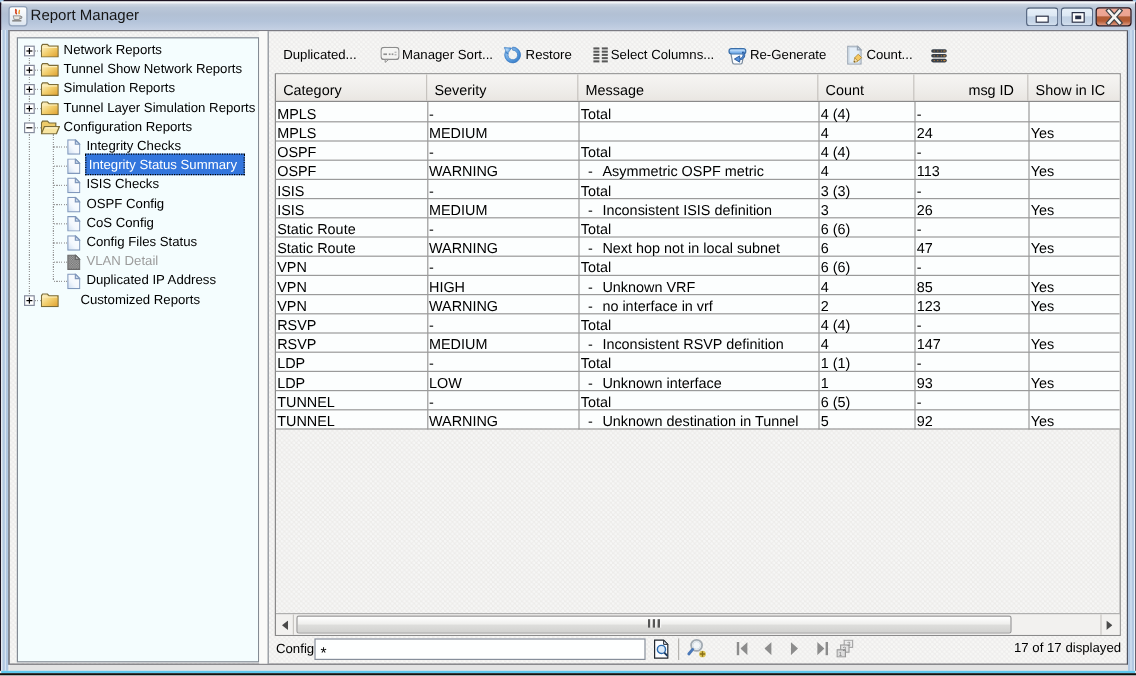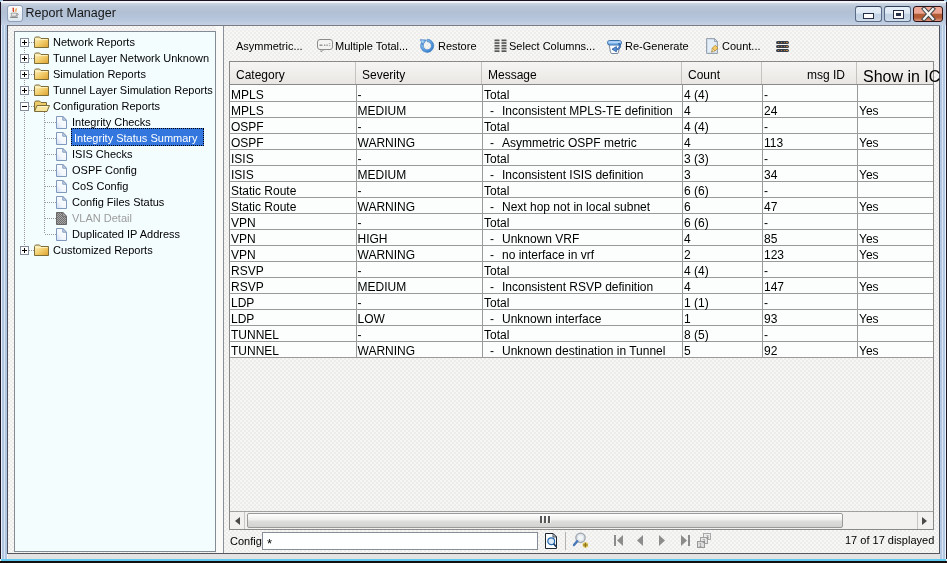--- a/index.html
+++ b/index.html
@@ -97,21 +97,21 @@
 <defs>
         <linearGradient id="fg58" x1="0" y1="0" x2="1" y2="1">
 <stop offset="0" stop-color="#fdf6d6"></stop>
           <stop offset="0.5" stop-color="#f2cf6e"></stop>
           <stop offset="1" stop-color="#dfa02e"></stop>
         </linearGradient>
       </defs>
 <path d="M0.5 11.5 L0.5 2.5 L1.5 1 L5.5 1 L7 2.5 L14.5 2.5 L14.5 11.5 Z" fill="url(#fg58)" stroke="#7b6c38" stroke-width="1"></path>
 <path d="M1.5 3.5 L13.5 3.5" stroke="#fdf0bc" stroke-width="1" fill="none"></path>
     </svg>
-  <div class="tlabel" style="left:53px;top:53px;">Tunnel Layer Network Unknown</div>
+  <div class="tlabel" style="left:53px;top:53px;">Tunnel Show Network Reports</div>
   <div class="expbox" style="left:20px;top:70px;">
       <i></i>
       <b></b>
     </div>
   <div class="abs hdots" style="left:29px;top:74px;width:5px;"></div>
   <svg class="abs" style="left:34px;top:68px" width="15" height="12" viewBox="0 0 15 12">
 <defs>
         <linearGradient id="fg74" x1="0" y1="0" x2="1" y2="1">
 <stop offset="0" stop-color="#fdf6d6"></stop>
           <stop offset="0.5" stop-color="#f2cf6e"></stop>
@@ -263,34 +263,34 @@
 <defs>
         <linearGradient id="fg250" x1="0" y1="0" x2="1" y2="1">
 <stop offset="0" stop-color="#fdf6d6"></stop>
           <stop offset="0.5" stop-color="#f2cf6e"></stop>
           <stop offset="1" stop-color="#dfa02e"></stop>
         </linearGradient>
       </defs>
 <path d="M0.5 11.5 L0.5 2.5 L1.5 1 L5.5 1 L7 2.5 L14.5 2.5 L14.5 11.5 Z" fill="url(#fg250)" stroke="#7b6c38" stroke-width="1"></path>
 <path d="M1.5 3.5 L13.5 3.5" stroke="#fdf0bc" stroke-width="1" fill="none"></path>
     </svg>
-  <div class="tlabel" style="left:53px;top:245px;">Customized Reports</div>
+  <div class="tlabel" style="left:67px;top:245px;">Customized Reports</div>
 
   <div id="toolbar"></div>
-  <div class="abs txt" style="left:236px;top:41px;font-size:11px;color:#000;">Asymmetric...</div>
+  <div class="abs txt" style="left:236px;top:41px;font-size:11px;color:#000;">Duplicated...</div>
   <svg class="abs" style="left:317px;top:39px" width="16" height="14" viewBox="0 0 16 14">
 <rect x="0.5" y="0.5" width="15" height="10" rx="2.5" fill="#f4f4f2" stroke="#8c8c8c"></rect>
 <path d="M4 10.5 L4 13 L7 10.5 Z" fill="#f4f4f2" stroke="#8c8c8c" stroke-width="0.8"></path>
 <rect x="2.5" y="5.5" width="3" height="1.4" fill="#909090"></rect>
 <rect x="7" y="5.5" width="1.4" height="1.4" fill="#909090"></rect>
 <rect x="9.4" y="5.5" width="1.4" height="1.4" fill="#909090"></rect>
 <rect x="11.8" y="4" width="1.6" height="1.2" fill="#b8b8b8"></rect>
 <rect x="11.8" y="6" width="1.6" height="1.2" fill="#b8b8b8"></rect>
     </svg>
-  <div class="abs txt" style="left:335px;top:41px;font-size:11px;color:#000;">Multiple Total...</div>
+  <div class="abs txt" style="left:335px;top:41px;font-size:11px;color:#000;">Manager Sort...</div>
   <svg class="abs" style="left:419px;top:38px" width="16" height="16" viewBox="0 0 16 16">
 <defs>
         <radialGradient id="rg1" cx="0.35" cy="0.35" r="0.9">
 <stop offset="0" stop-color="#bcdcf8"></stop>
           <stop offset="0.55" stop-color="#5598dc"></stop>
           <stop offset="1" stop-color="#1e62b0"></stop>
         </radialGradient>
       </defs>
 <path d="M8.2 1.2 A6.6 6.6 0 1 1 2.2 5.0 L4.6 6.4 A4.0 4.0 0 1 0 8.2 3.8 Z" fill="url(#rg1)" stroke="#3878c0" stroke-width="0.6"></path>
 <path d="M1.2 1.6 L7.4 2.0 L3.6 7.0 Z" fill="url(#rg1)" stroke="#3878c0" stroke-width="0.5"></path>
@@ -347,38 +347,37 @@
   <div class="abs" style="left:230px;top:84px;width:703px;height:1px;background:#8a8a8a;"></div>
   <div class="abs txt" style="left:236px;top:69px;font-size:12px;color:#000;">Category</div>
   <div class="abs txt" style="left:362px;top:69px;font-size:12px;color:#000;">Severity</div>
   <div class="abs" style="left:355px;top:62px;width:1px;height:22px;background:#c6c3bf;"></div>
   <div class="abs txt" style="left:488px;top:69px;font-size:12px;color:#000;">Message</div>
   <div class="abs" style="left:481px;top:62px;width:1px;height:22px;background:#c6c3bf;"></div>
   <div class="abs txt" style="left:688px;top:69px;font-size:12px;color:#000;">Count</div>
   <div class="abs" style="left:681px;top:62px;width:1px;height:22px;background:#c6c3bf;"></div>
   <div class="abs txt" style="left:768px;top:69px;font-size:12px;color:#000;padding-left:39px;">msg ID</div>
   <div class="abs" style="left:761px;top:62px;width:1px;height:22px;background:#c6c3bf;"></div>
-  <div class="abs txt" style="left:863px;top:69px;font-size:16px;color:#000;">Show in IC</div>
+  <div class="abs txt" style="left:863px;top:69px;font-size:12px;color:#000;">Show in IC</div>
   <div class="abs" style="left:856px;top:62px;width:1px;height:22px;background:#c6c3bf;"></div>
   <div class="abs" style="left:230px;top:85px;width:703px;height:272px;background:#fcfefe;"></div>
   <div class="abs" style="left:356px;top:85px;width:1px;height:273px;background:#9a9a9a;"></div>
   <div class="abs" style="left:482px;top:85px;width:1px;height:273px;background:#9a9a9a;"></div>
   <div class="abs" style="left:682px;top:85px;width:1px;height:273px;background:#9a9a9a;"></div>
   <div class="abs" style="left:762px;top:85px;width:1px;height:273px;background:#9a9a9a;"></div>
   <div class="abs" style="left:857px;top:85px;width:1px;height:273px;background:#9a9a9a;"></div>
   <div class="abs" style="left:230px;top:101px;width:703px;height:1px;background:#9a9a9a;"></div>
   <div class="abs txt tcell" style="left:231px;top:89px;">MPLS</div>
   <div class="abs txt tcell" style="left:357.5px;top:89px;">-</div>
   <div class="abs txt tcell" style="left:484px;top:89px;">Total</div>
   <div class="abs txt tcell" style="left:684px;top:89px;">4 (4)</div>
   <div class="abs txt tcell" style="left:764px;top:89px;">-</div>
   <div class="abs" style="left:230px;top:117px;width:703px;height:1px;background:#9a9a9a;"></div>
   <div class="abs txt tcell" style="left:231px;top:105px;">MPLS</div>
   <div class="abs txt tcell" style="left:357.5px;top:105px;">MEDIUM</div>
-  <div class="abs txt tcell" style="left:490px;top:105px;">-<span style="display:inline-block;width:8px;"></span>Inconsistent MPLS-TE definition</div>
   <div class="abs txt tcell" style="left:684px;top:105px;">4</div>
   <div class="abs txt tcell" style="left:764px;top:105px;">24</div>
   <div class="abs txt tcell" style="left:859px;top:105px;">Yes</div>
   <div class="abs" style="left:230px;top:133px;width:703px;height:1px;background:#9a9a9a;"></div>
   <div class="abs txt tcell" style="left:231px;top:121px;">OSPF</div>
   <div class="abs txt tcell" style="left:357.5px;top:121px;">-</div>
   <div class="abs txt tcell" style="left:484px;top:121px;">Total</div>
   <div class="abs txt tcell" style="left:684px;top:121px;">4 (4)</div>
   <div class="abs txt tcell" style="left:764px;top:121px;">-</div>
   <div class="abs" style="left:230px;top:149px;width:703px;height:1px;background:#9a9a9a;"></div>
@@ -392,21 +391,21 @@
   <div class="abs txt tcell" style="left:231px;top:153px;">ISIS</div>
   <div class="abs txt tcell" style="left:357.5px;top:153px;">-</div>
   <div class="abs txt tcell" style="left:484px;top:153px;">Total</div>
   <div class="abs txt tcell" style="left:684px;top:153px;">3 (3)</div>
   <div class="abs txt tcell" style="left:764px;top:153px;">-</div>
   <div class="abs" style="left:230px;top:181px;width:703px;height:1px;background:#9a9a9a;"></div>
   <div class="abs txt tcell" style="left:231px;top:169px;">ISIS</div>
   <div class="abs txt tcell" style="left:357.5px;top:169px;">MEDIUM</div>
   <div class="abs txt tcell" style="left:490px;top:169px;text-align:center;">-<span style="display:inline-block;width:8px;"></span>Inconsistent ISIS definition</div>
   <div class="abs txt tcell" style="left:684px;top:169px;">3</div>
-  <div class="abs txt tcell" style="left:764px;top:169px;">34</div>
+  <div class="abs txt tcell" style="left:764px;top:169px;">26</div>
   <div class="abs txt tcell" style="left:859px;top:169px;">Yes</div>
   <div class="abs" style="left:230px;top:197px;width:703px;height:1px;background:#9a9a9a;"></div>
   <div class="abs txt tcell" style="left:231px;top:185px;">Static Route</div>
   <div class="abs txt tcell" style="left:357.5px;top:185px;">-</div>
   <div class="abs txt tcell" style="left:484px;top:185px;">Total</div>
   <div class="abs txt tcell" style="left:684px;top:185px;">6 (6)</div>
   <div class="abs txt tcell" style="left:764px;top:185px;">-</div>
   <div class="abs" style="left:230px;top:213px;width:703px;height:1px;background:#9a9a9a;"></div>
   <div class="abs txt tcell" style="left:231px;top:201px;">Static Route</div>
   <div class="abs txt tcell" style="left:357.5px;top:201px;">WARNING</div>
@@ -457,21 +456,21 @@
   <div class="abs txt tcell" style="left:231px;top:313px;">LDP</div>
   <div class="abs txt tcell" style="left:357.5px;top:313px;">LOW</div>
   <div class="abs txt tcell" style="left:490px;top:313px;">-<span style="display:inline-block;width:8px;"></span>Unknown interface</div>
   <div class="abs txt tcell" style="left:684px;top:313px;">1</div>
   <div class="abs txt tcell" style="left:764px;top:313px;">93</div>
   <div class="abs txt tcell" style="left:859px;top:313px;">Yes</div>
   <div class="abs" style="left:230px;top:341px;width:703px;height:1px;background:#9a9a9a;"></div>
   <div class="abs txt tcell" style="left:231px;top:329px;">TUNNEL</div>
   <div class="abs txt tcell" style="left:357.5px;top:329px;">-</div>
   <div class="abs txt tcell" style="left:484px;top:329px;">Total</div>
-  <div class="abs txt tcell" style="left:684px;top:329px;">8 (5)</div>
+  <div class="abs txt tcell" style="left:684px;top:329px;">6 (5)</div>
   <div class="abs txt tcell" style="left:764px;top:329px;">-</div>
   <div class="abs" style="left:230px;top:357px;width:703px;height:1px;background:#9a9a9a;"></div>
   <div class="abs txt tcell" style="left:231px;top:345px;">TUNNEL</div>
   <div class="abs txt tcell" style="left:357.5px;top:345px;">WARNING</div>
   <div class="abs txt tcell" style="left:490px;top:345px;">-<span style="display:inline-block;width:8px;"></span>Unknown destination in Tunnel</div>
   <div class="abs txt tcell" style="left:684px;top:345px;">5</div>
   <div class="abs txt tcell" style="left:764px;top:345px;">92</div>
   <div class="abs txt tcell" style="left:859px;top:345px;">Yes</div>
 
   <div id="hscroll"></div>

